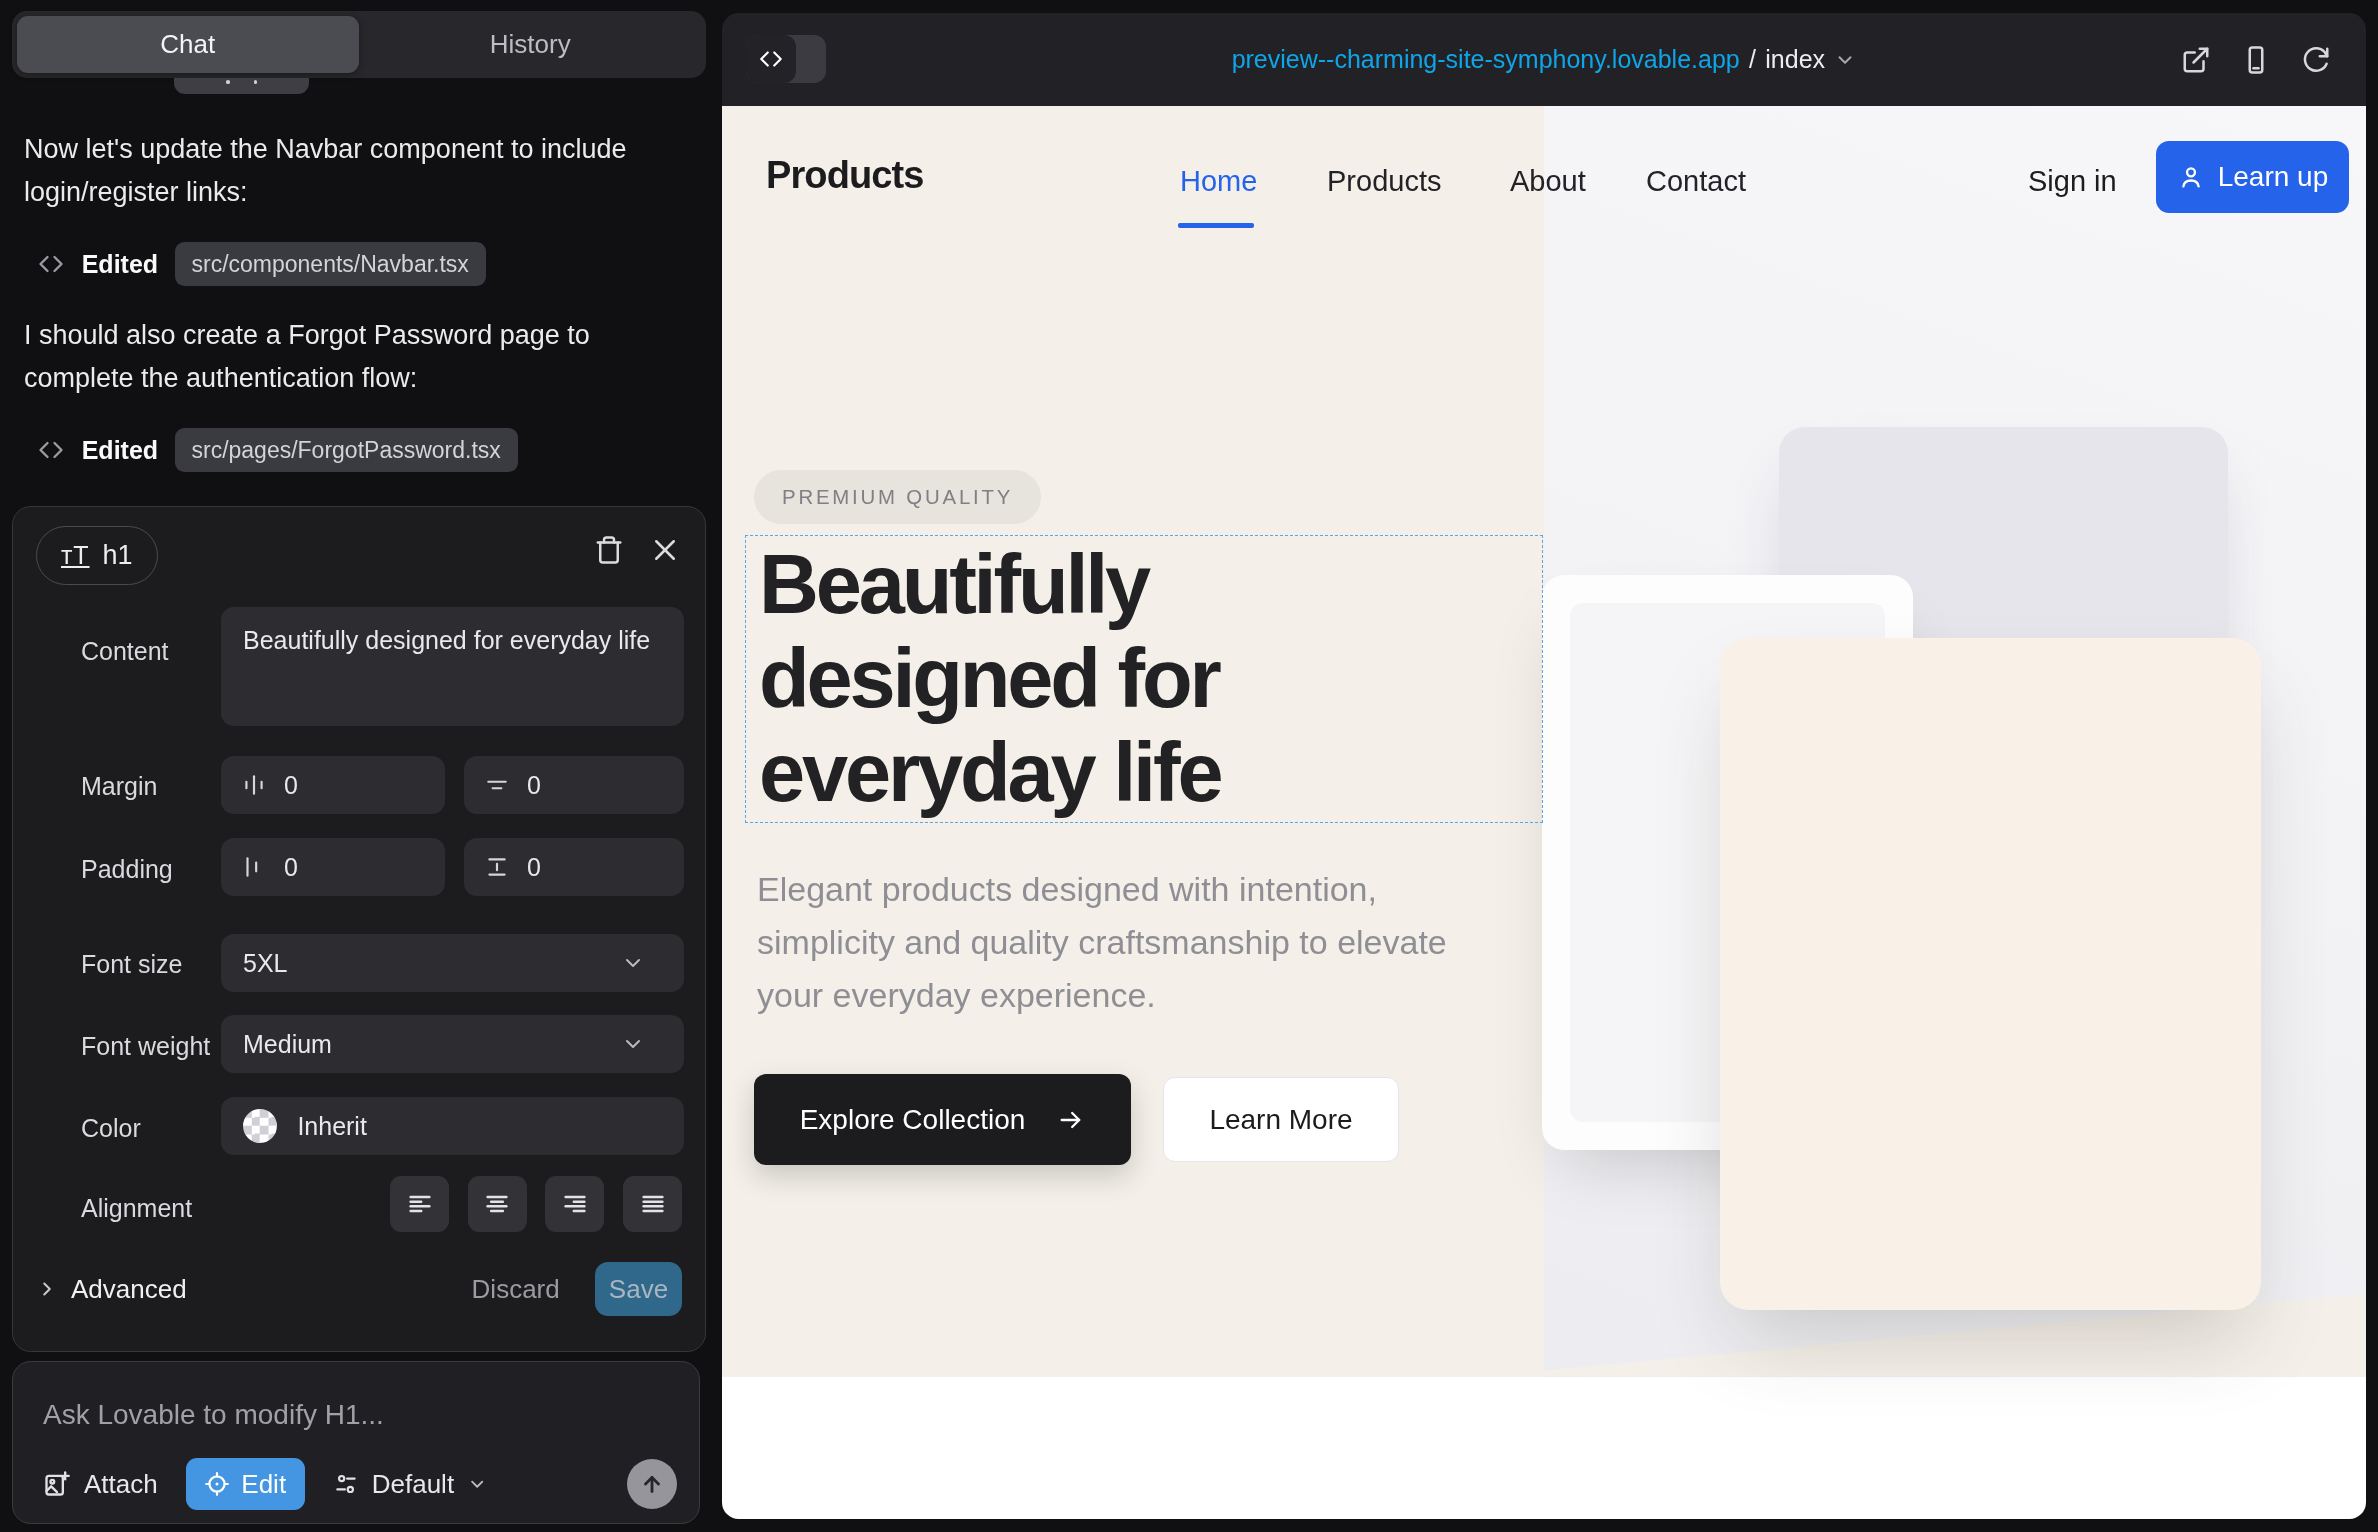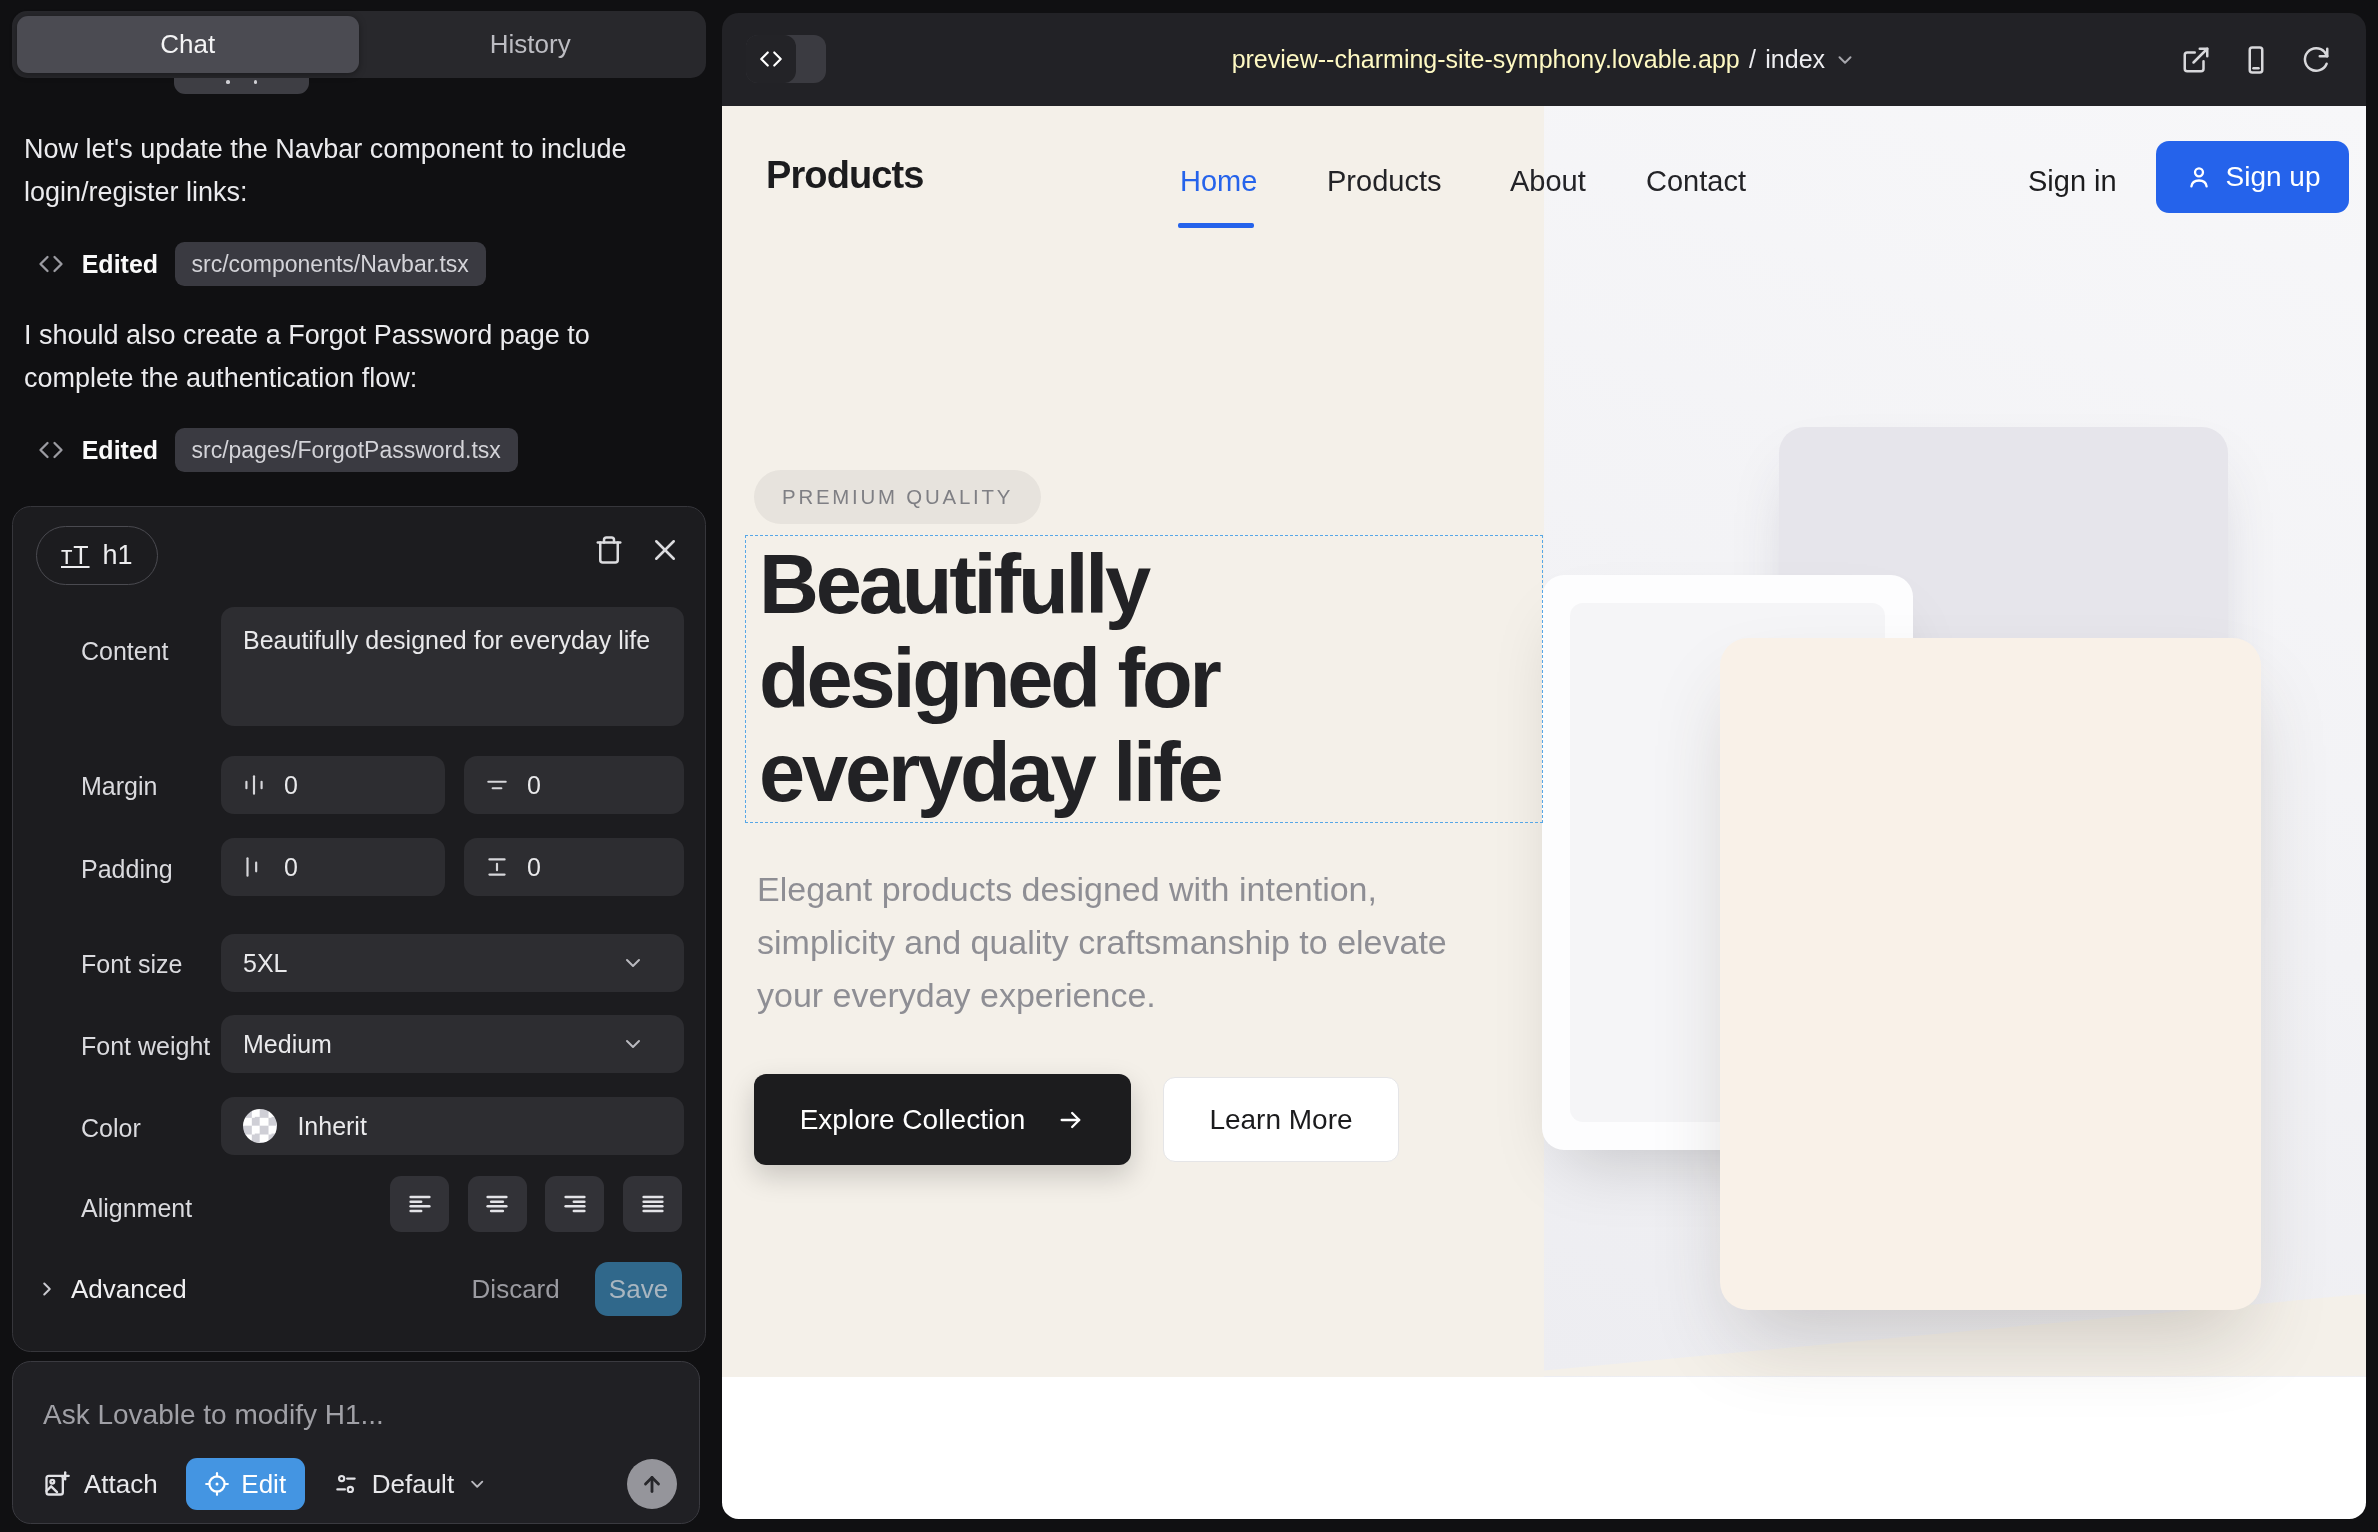--- a/index.html
+++ b/index.html
@@ -74,21 +74,21 @@
             align-items:center;justify-content:center;color:#26262a;}
 
   
   .preview{position:absolute;left:722px;top:13px;width:1644px;height:1506px;background:#222226;
            border-radius:16.7px;overflow:hidden;}
   .pv-header{position:absolute;left:0;top:0;right:0;height:93px;}
   .code-toggle{position:absolute;left:24px;top:22px;width:80px;height:48px;background:#3b3b41;border-radius:12px;}
   .code-toggle .seg{position:absolute;left:0;top:0;width:50px;height:48px;background:#232327;border-radius:12px;
                     display:flex;align-items:center;justify-content:center;color:#fff;}
   .url-bar{position:absolute;left:0;right:0;top:0;height:93px;display:flex;align-items:center;justify-content:center;gap:9.3px;}
-  .url-domain{font-size:25px;color:#fef9c3;}
+  .url-domain{font-size:25px;color:#0ea5e9;}
   .url-path{font-size:25px;color:#ededf0;}
   .url-bar .chev{color:#a6a6ac;}
   .pv-actions{position:absolute;right:35px;top:0;height:93px;display:flex;align-items:center;gap:30px;color:#d8d8db;}
 
   
   .site{position:absolute;left:0;top:93px;width:1644px;height:1414px;background:#ffffff;overflow:hidden;}
   .bg-left{position:absolute;left:0;top:0;width:822px;height:1271px;background:#f4f0e9;}
   .bg-right{position:absolute;left:822px;top:0;width:822px;height:1271px;
             background:linear-gradient(200deg,#f7f7f9 0%,#f2f2f5 55%,#ededf1 100%);}
   .wedge{position:absolute;left:822px;top:1159px;width:822px;height:111px;background:#f4f0e9;
@@ -440,21 +440,21 @@
         <div class="nav-link nav-about">About</div>
         <div class="nav-link nav-contact">Contact</div>
         <div class="signin">Sign in</div>
         <div class="signup-btn">
           <span class="icon">
             <svg width="28" height="28" viewBox="0 0 24 24" fill="none" stroke="currentColor" stroke-width="2" stroke-linecap="round">
                 <circle cx="12" cy="8" r="3.4"></circle>
                 <path d="M5.5 20c.5-3.5 3-5 6.5-5s6 1.5 6.5 5"></path>
               </svg>
           </span>
-          <span>Sign up</span>
+          <span>Learn up</span>
         </div>
       </div>
 
       <div class="badge">PREMIUM QUALITY</div>
 
       <div class="selection">
         <h1 class="hero-h1">Beautifully designed for everyday life</h1>
       </div>
 
       <div class="hero-sub">Elegant products designed with intention, simplicity and quality craftsmanship to elevate your everyday experience.</div>

